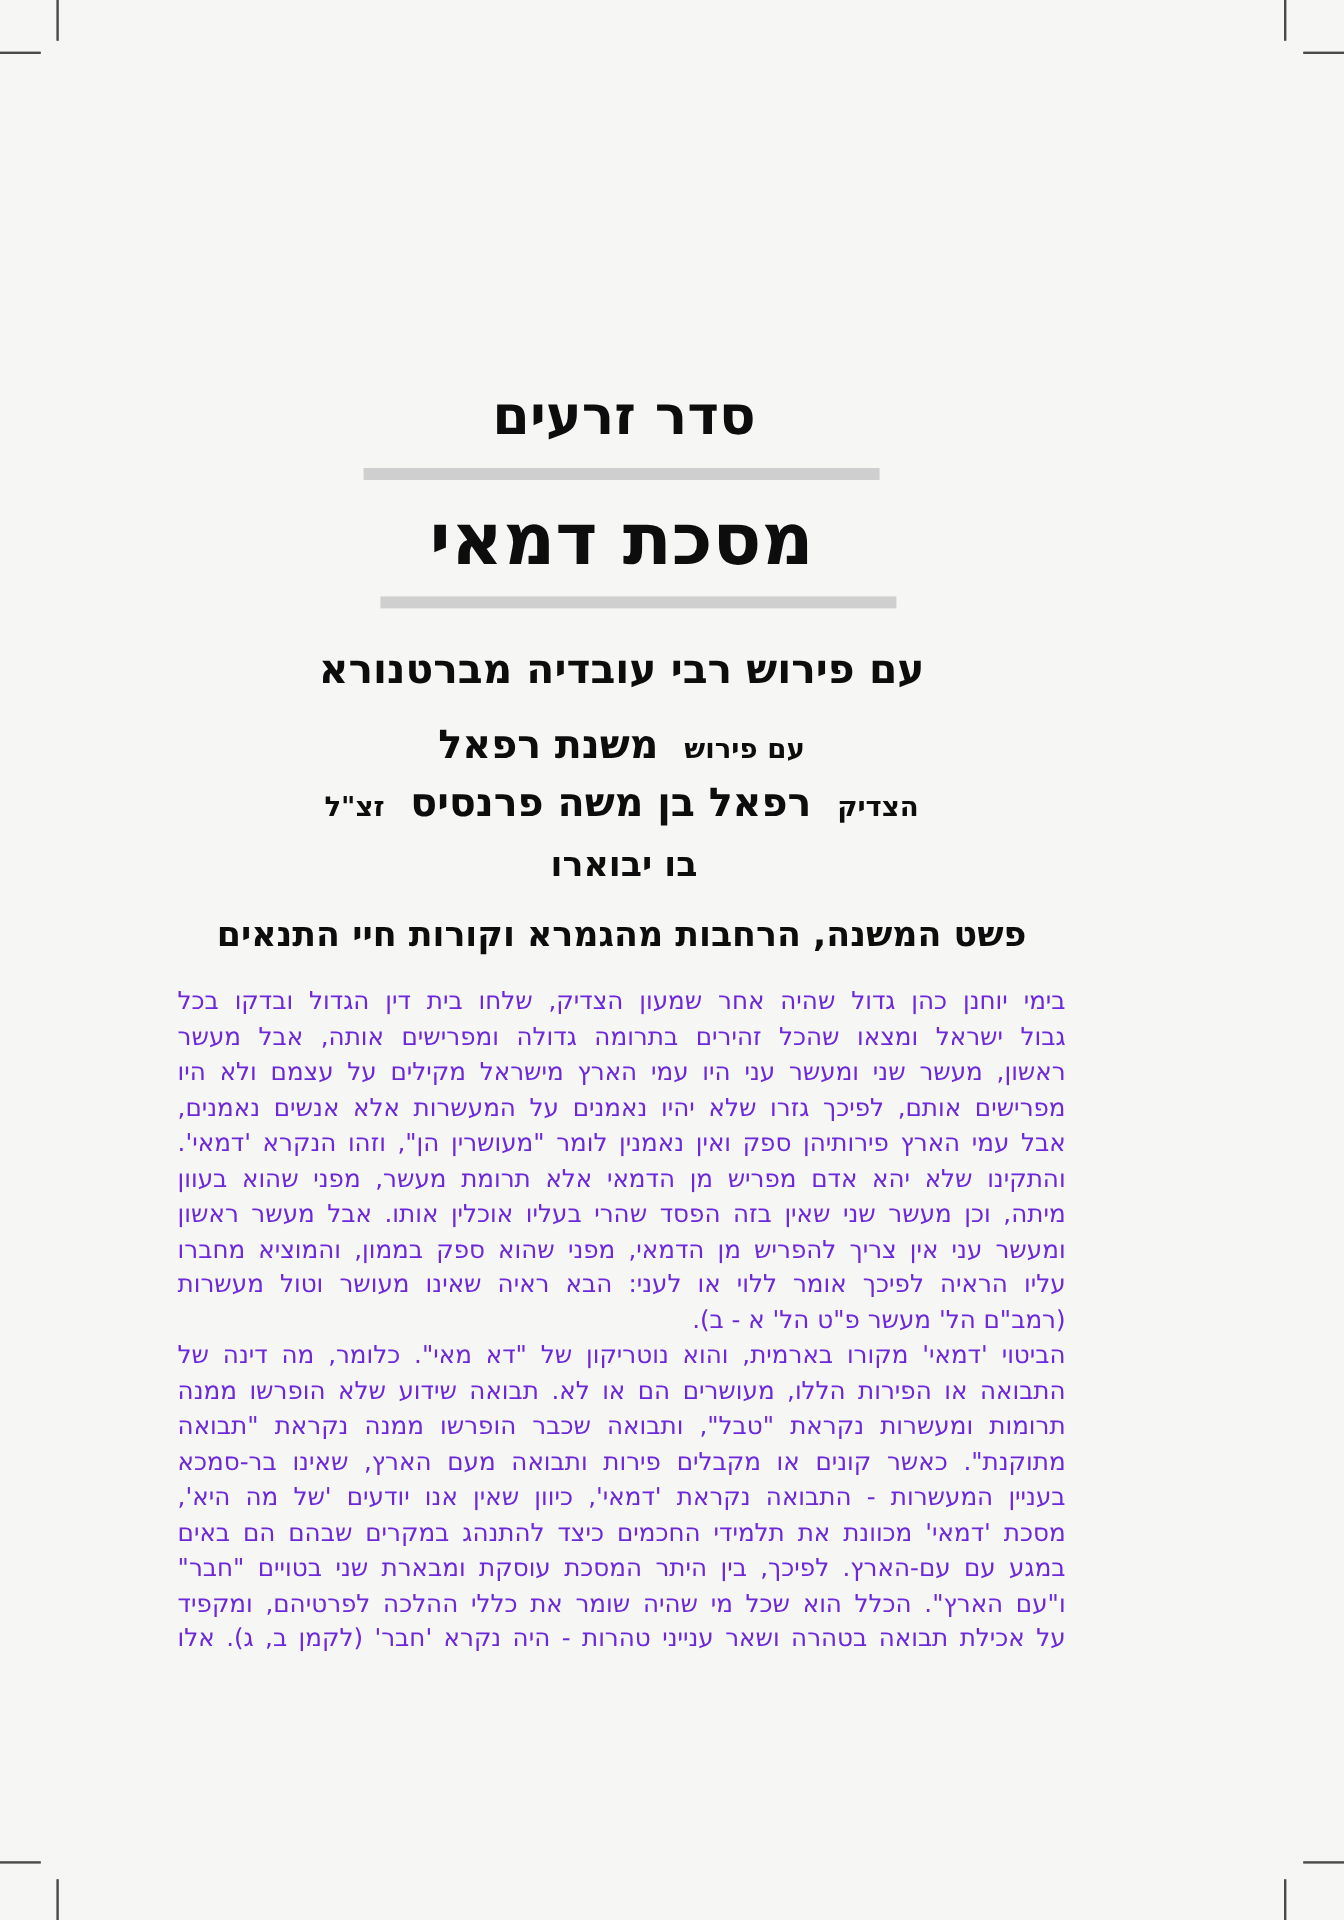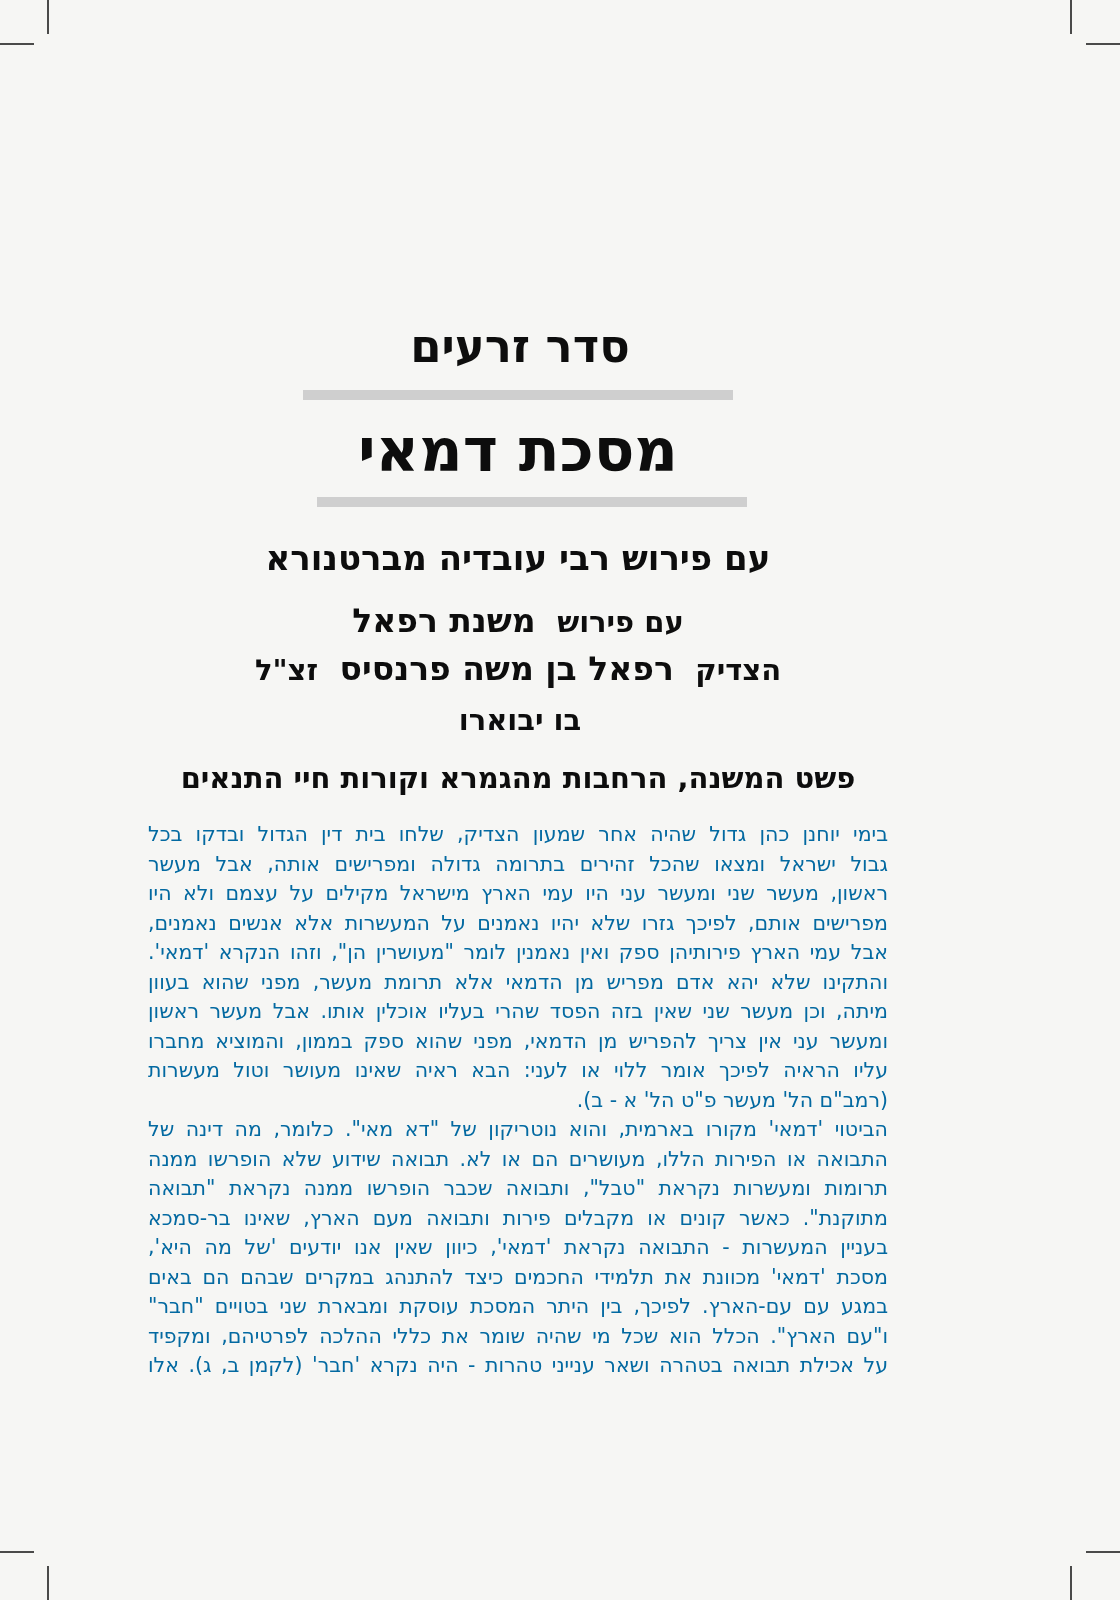--- a/index.html
+++ b/index.html
@@ -19,21 +19,21 @@
   .hline{position:absolute;left:148px;width:740px;text-align:center;color:#0d0d0d;}
   .hline.fullcenter{left:0;width:1040px;}
   .title-seder{top:324px;font-size:45px;font-weight:bold;line-height:1;}
   .title-masechet{top:420px;font-size:60px;font-weight:bold;line-height:1;}
   .bar{position:absolute;height:10px;background:#cfcfcf;}
   .bar1{top:390px;left:303px;width:430px;}
   .bar2{top:497px;left:317px;width:430px;}
   .sub-commentary{top:540px;font-size:34px;font-weight:bold;line-height:1.1;}
   .sub-mishnat{top:603px;font-size:33px;font-weight:bold;line-height:1.1;}
   .sub-author{top:651px;font-size:33px;font-weight:bold;line-height:1.1;}
-  .hseg-small{font-size:29px;}
+  .hseg-small{font-size:23px;}
   .hseg + .hseg{margin-right:10px;}
   .bo-line{top:705px;font-size:29px;font-weight:bold;line-height:1.1;}
   .contents-line{top:763px;font-size:29px;font-weight:bold;line-height:1.1;}
   
   .body-text{
     position:absolute;top:820px;left:148px;width:740px;
     font-size:20.5px;color:#3e3e3e;
   }
   .bline{
     line-height:29.5px;height:29.5px;overflow:hidden;
@@ -70,21 +70,21 @@
 
   <div class="hline sub-author">
     <span class="hseg hseg-small">הצדיק</span>
     <span class="hseg">רפאל בן משה פרנסיס</span>
     <span class="hseg hseg-small">זצ"ל</span>
   </div>
 
   <div class="hline fullcenter bo-line">בו יבוארו</div>
   <div class="hline contents-line">פשט המשנה, הרחבות מהגמרא וקורות חיי התנאים</div>
 
-  <div class="body-text" style="color: #0369a1;">
+  <div class="body-text" style="color: #6d28d9;">
       <div class="bline">בימי יוחנן כהן גדול שהיה אחר שמעון הצדיק, שלחו בית דין הגדול ובדקו בכל</div>
       <div class="bline">גבול ישראל ומצאו שהכל זהירים בתרומה גדולה ומפרישים אותה, אבל מעשר</div>
       <div class="bline">ראשון, מעשר שני ומעשר עני היו עמי הארץ מישראל מקילים על עצמם ולא היו</div>
       <div class="bline">מפרישים אותם, לפיכך גזרו שלא יהיו נאמנים על המעשרות אלא אנשים נאמנים,</div>
       <div class="bline">אבל עמי הארץ פירותיהן ספק ואין נאמנין לומר "מעושרין הן", וזהו הנקרא 'דמאי'.</div>
       <div class="bline">והתקינו שלא יהא אדם מפריש מן הדמאי אלא תרומת מעשר, מפני שהוא בעוון</div>
       <div class="bline">מיתה, וכן מעשר שני שאין בזה הפסד שהרי בעליו אוכלין אותו. אבל מעשר ראשון</div>
       <div class="bline">ומעשר עני אין צריך להפריש מן הדמאי, מפני שהוא ספק בממון, והמוציא מחברו</div>
       <div class="bline">עליו הראיה לפיכך אומר ללוי או לעני: הבא ראיה שאינו מעושר וטול מעשרות</div>
       <div class="bline pend">(רמב"ם הל' מעשר פ"ט הל' א - ב).</div>

